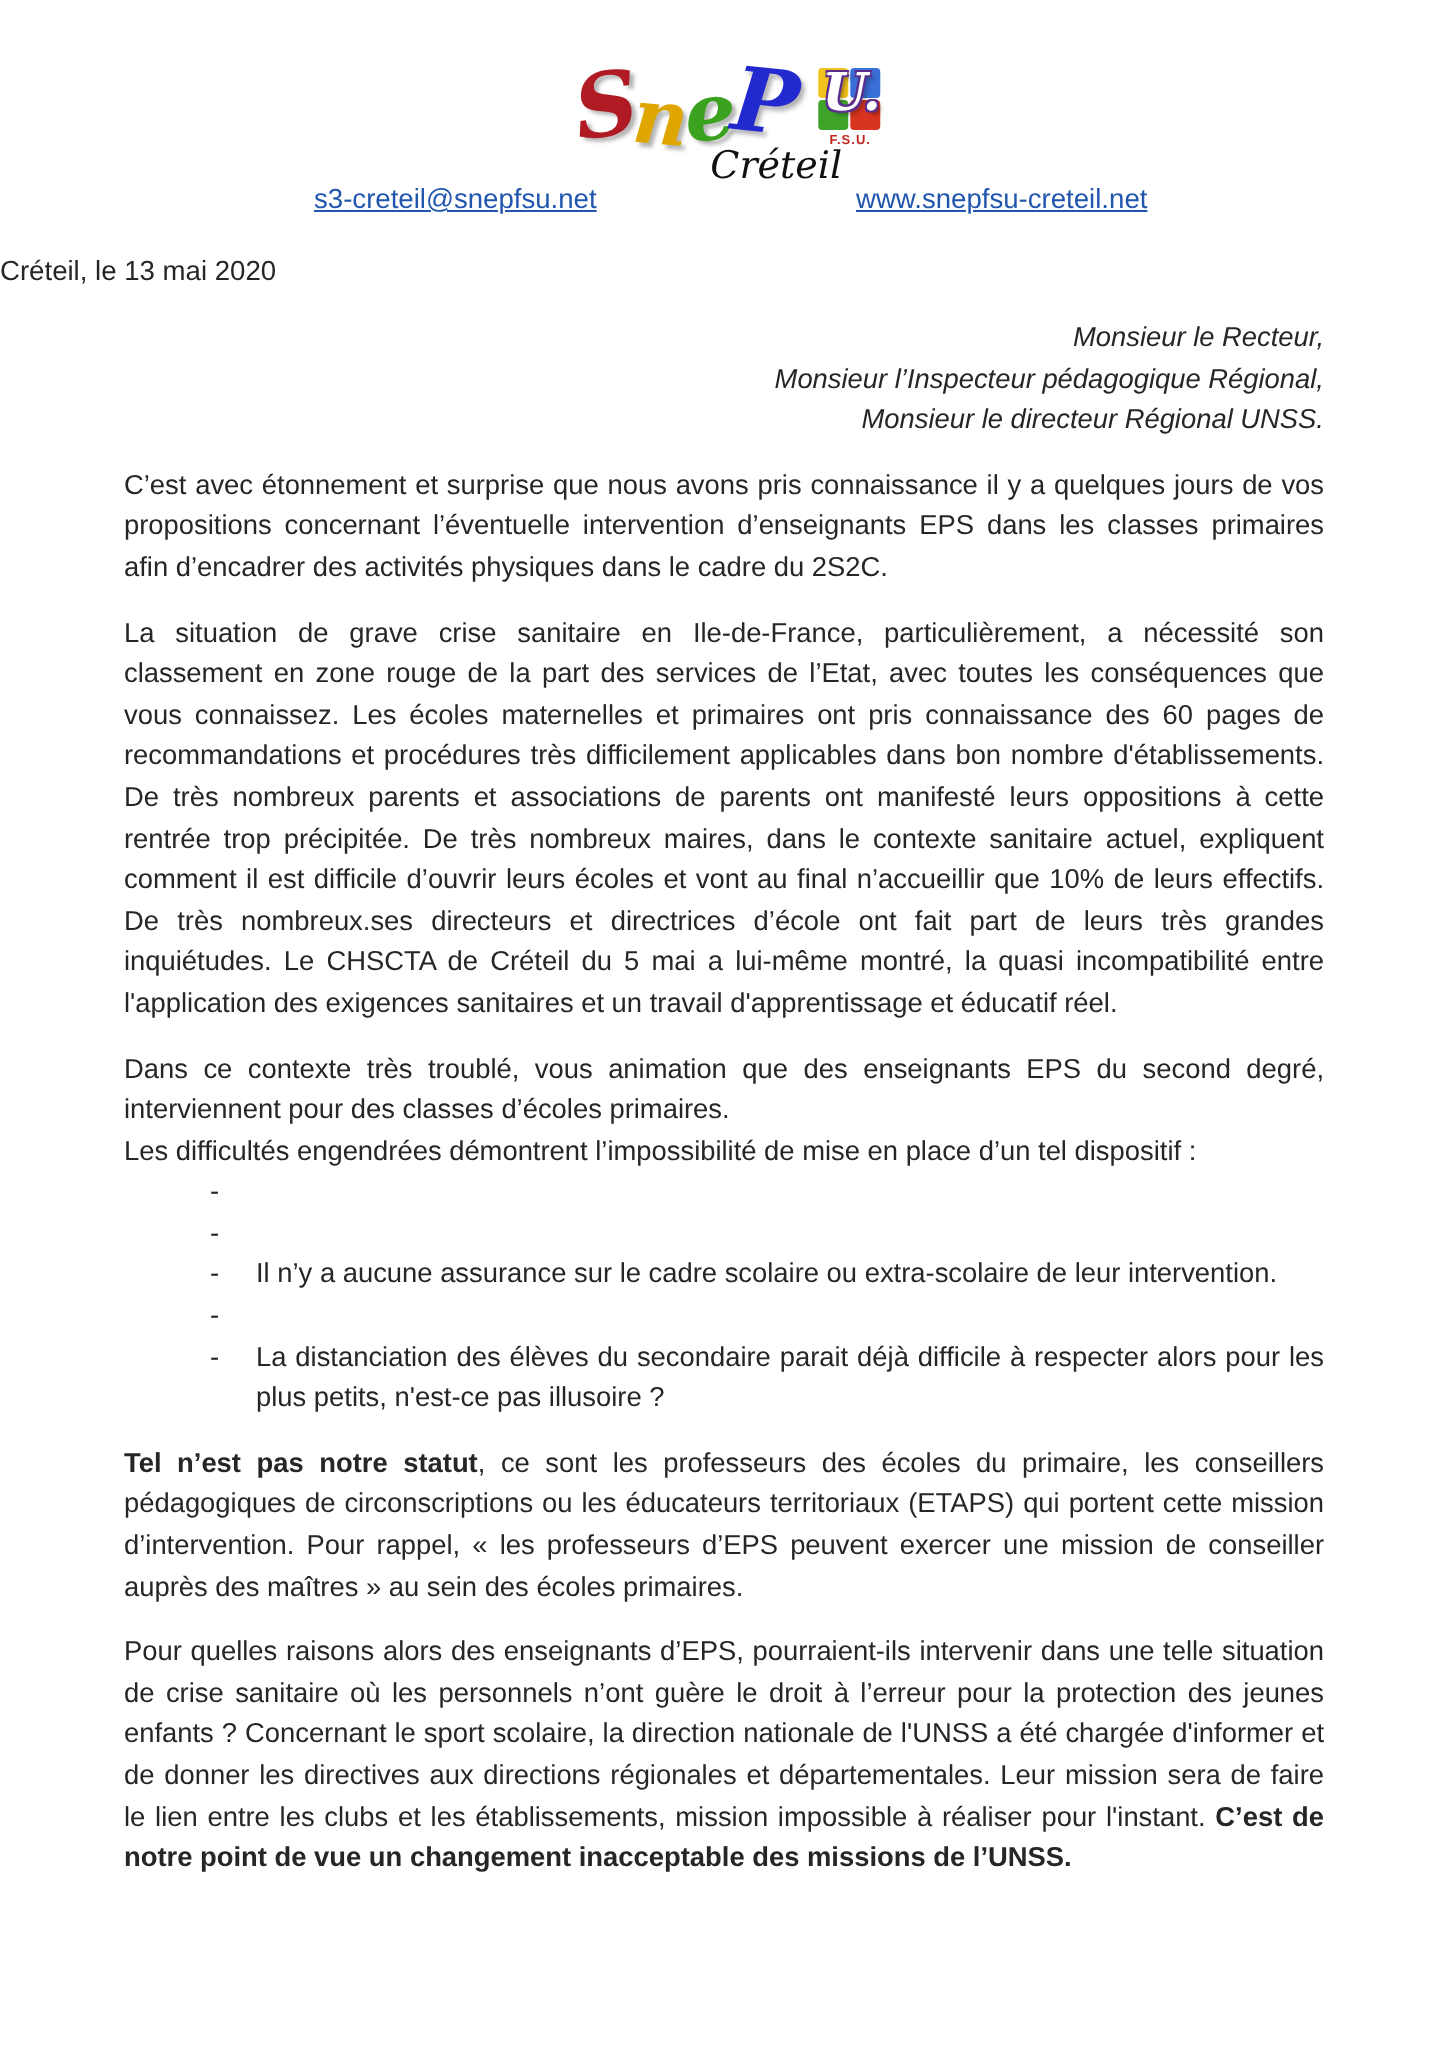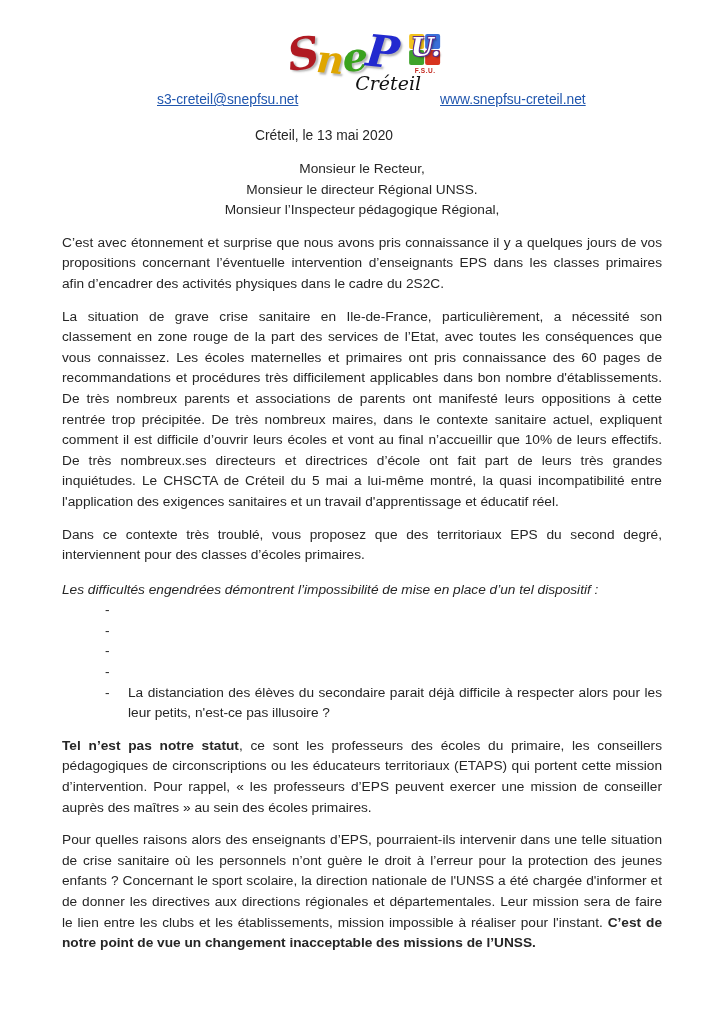--- a/index.html
+++ b/index.html
@@ -51,36 +51,36 @@
     margin-top:-6px; padding-left:46px;
     font-family:"DejaVu Serif", serif; font-style:italic; font-weight:normal;
     font-size:19px; color:#111111; letter-spacing:0;
   }
   .hlink {
     position:absolute; top:92px;
     color:#2056ae; text-decoration:underline;
     font-size:13.8px; cursor:pointer;
   }
   .hlink.email { left:157px; }
-  .hlink.web   { left:440px; }
+  .hlink.web   { left:428px; }
   
   .dateline {
     margin-top:8px;
-    text-align:center; padding-right:76px;
+    text-align:left; padding-right:76px;
     font-size:13.8px; color:#262626;
   }
   
   .body {
     padding:16px 62px 0 62px;
     font-size:13.7px; line-height:20.6px;
     text-align:justify; color:#262626;
   }
-  .salutation div { text-align:center; }
+  .salutation div { text-align:right;font-style:italic; }
   .para { margin-top:12px; }
-  .para.tight { margin-top:14px;font-style:italic; }
+  .para.tight { margin-top:0; }
   .b { font-weight:bold; }
   .bullets { margin:0; }
   .bullet { display:flex; }
   .dash { flex:0 0 23px; margin-left:43px; }
   .btxt { flex:1; text-align:justify; }
 </style>
 </head>
 <body>
 
 <div class="page">
@@ -104,43 +104,44 @@
     </div>
     <a class="hlink email">s3-creteil@snepfsu.net</a>
     <a class="hlink web">www.snepfsu-creteil.net</a>
   </header>
 
   <div class="dateline">Créteil, le 13 mai 2020</div>
 
   <main class="body">
     <div class="salutation">
       <div>Monsieur le Recteur,</div>
+      <div>Monsieur l’Inspecteur pédagogique Régional,</div>
       <div>Monsieur le directeur Régional UNSS.</div>
-      <div>Monsieur l’Inspecteur pédagogique Régional,</div>
     </div>
 
   <p class="para"><span>C’est avec étonnement et surprise que nous avons pris connaissance il y a quelques jours de vos propositions concernant l’éventuelle intervention d’enseignants EPS dans les classes primaires afin d’encadrer des activités physiques dans le cadre du 2S2C.</span></p>
       <p class="para"><span>La situation de grave crise sanitaire en Ile-de-France, particulièrement, a nécessité son classement en zone rouge de la part des services de l’Etat, avec toutes les conséquences que vous connaissez. Les écoles maternelles et primaires ont pris connaissance des 60 pages de recommandations et procédures très difficilement applicables dans bon nombre d'établissements. De très nombreux parents et associations de parents ont manifesté leurs oppositions à cette rentrée trop précipitée. De très nombreux maires, dans le contexte sanitaire actuel, expliquent comment il est difficile d’ouvrir leurs écoles et vont au final n’accueillir que 10% de leurs effectifs. De très nombreux.ses directeurs et directrices d’école ont fait part de leurs très grandes inquiétudes. Le CHSCTA de Créteil du 5 mai a lui-même montré, la quasi incompatibilité entre l'application des exigences sanitaires et un travail d'apprentissage et éducatif réel.</span></p>
-      <p class="para"><span>Dans ce contexte très troublé, vous proposez que des territoriaux EPS du second degré, interviennent pour des classes d’écoles primaires.</span></p>
+      <p class="para"><span>Dans ce contexte très troublé, vous animation que des enseignants EPS du second degré, interviennent pour des classes d’écoles primaires.</span></p>
       <p class="para tight"><span>Les difficultés engendrées démontrent l’impossibilité de mise en place d’un tel dispositif :</span></p>
       <div class="bullets">
         <div class="bullet">
           <span class="dash">-</span>
         </div>
         <div class="bullet">
           <span class="dash">-</span>
         </div>
         <div class="bullet">
           <span class="dash">-</span>
+          <span class="btxt">Il n’y a aucune assurance sur le cadre scolaire ou extra-scolaire de leur intervention.</span>
         </div>
         <div class="bullet">
           <span class="dash">-</span>
         </div>
         <div class="bullet">
           <span class="dash">-</span>
-          <span class="btxt">La distanciation des élèves du secondaire parait déjà difficile à respecter alors pour les leur petits, n'est-ce pas illusoire ?</span>
+          <span class="btxt">La distanciation des élèves du secondaire parait déjà difficile à respecter alors pour les plus petits, n'est-ce pas illusoire ?</span>
         </div>
       </div>
       <p class="para"><span class="b">Tel n’est pas notre statut</span><span>, ce sont les professeurs des écoles du primaire, les conseillers pédagogiques de circonscriptions ou les éducateurs territoriaux (ETAPS) qui portent cette mission d’intervention. Pour rappel, « les professeurs d’EPS peuvent exercer une mission de conseiller auprès des maîtres » au sein des écoles primaires.</span></p>
       <p class="para"><span>Pour quelles raisons alors des enseignants d’EPS, pourraient-ils intervenir dans une telle situation de crise sanitaire où les personnels n’ont guère le droit à l’erreur pour la protection des jeunes enfants ? Concernant le sport scolaire, la direction nationale de l'UNSS a été chargée d'informer et de donner les directives aux directions régionales et départementales. Leur mission sera de faire le lien entre les clubs et les établissements, mission impossible à réaliser pour l'instant. </span><span class="b">C’est de notre point de vue un changement inacceptable des missions de l’UNSS.</span></p>
     </main>
 
 </div>
 
 </body></html>

